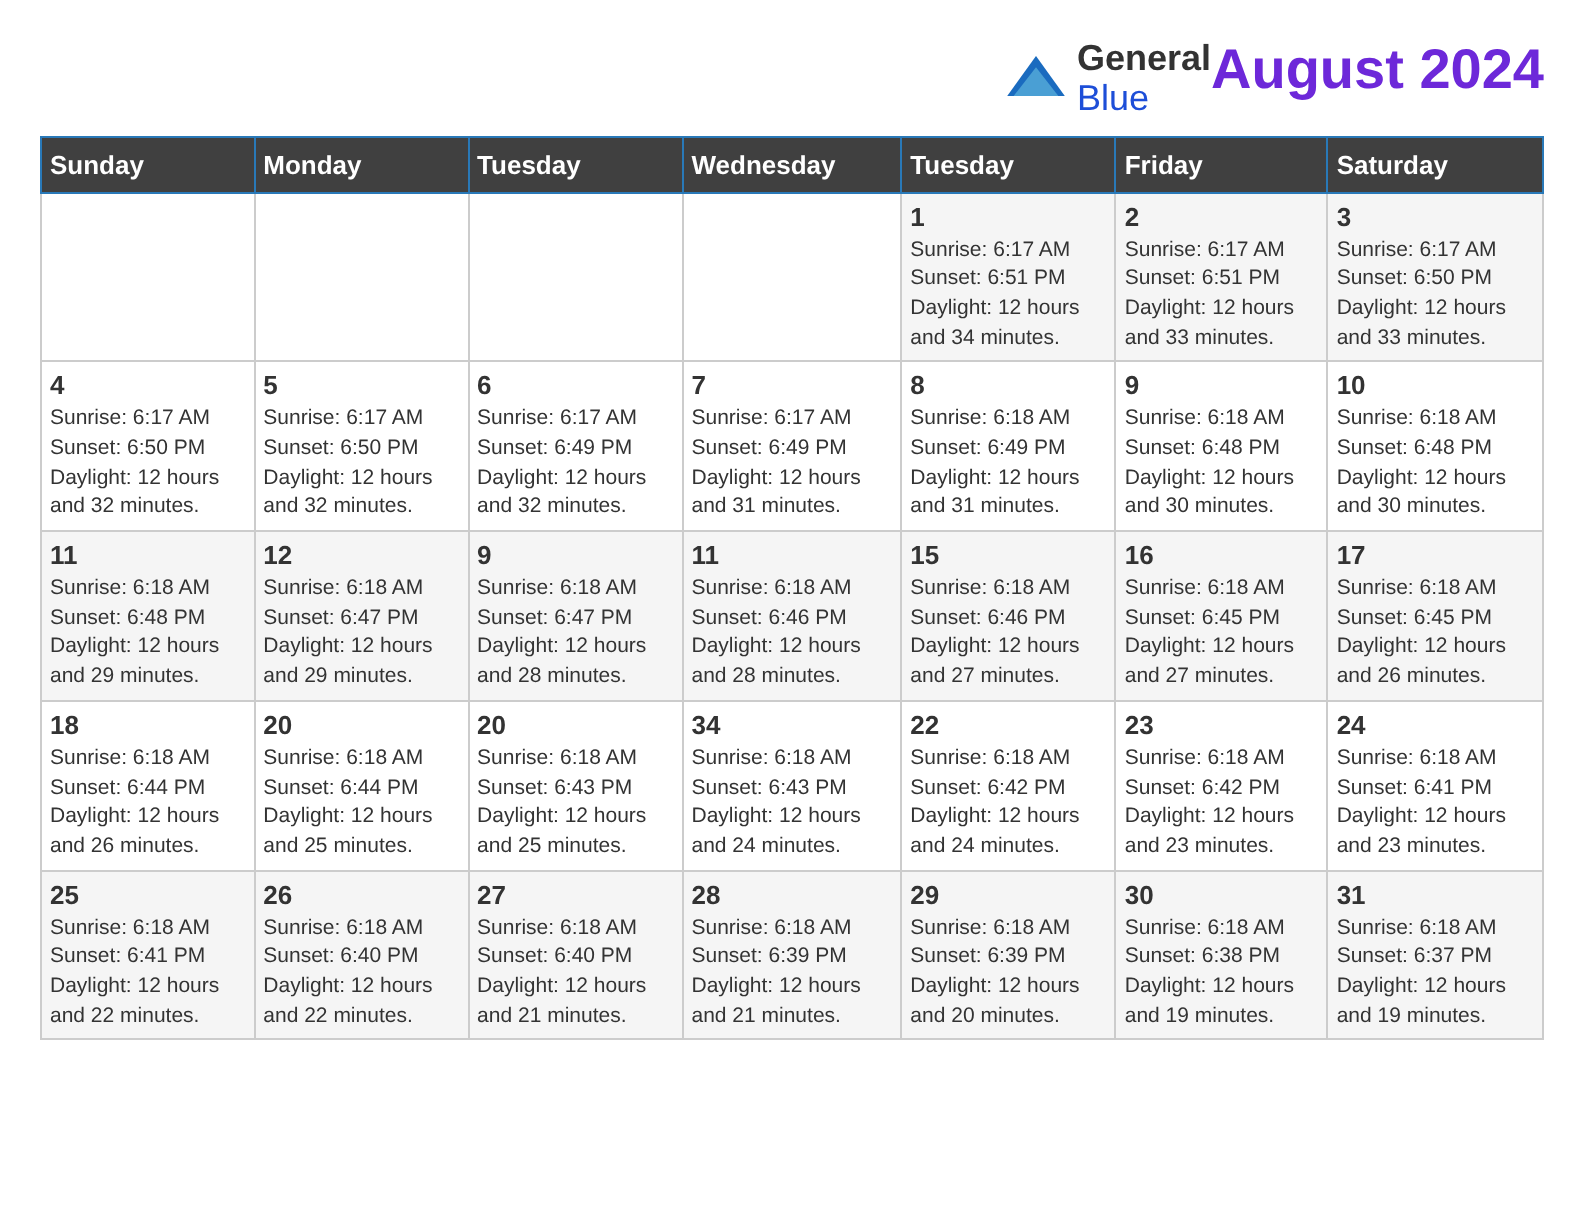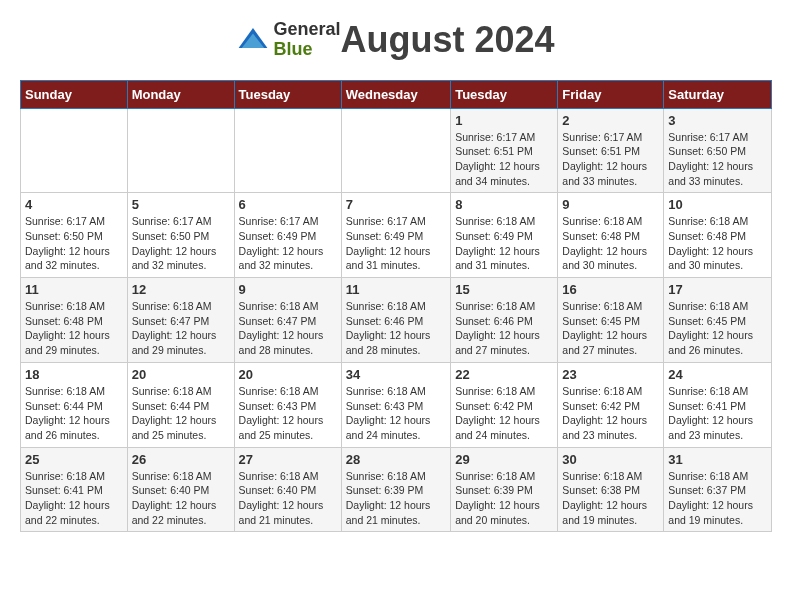--- a/index.html
+++ b/index.html
@@ -5,67 +5,67 @@
     * { box-sizing: border-box; margin: 0; padding: 0; }
     body {
       font-family: Arial, sans-serif;
       background: #fff;
       width: 792px;
       min-height: 612px;
       padding: 20px;
     }
     .header {
       display: flex;
-      justify-content: center;
+      justify-content: flex-end;
       align-items: flex-start;
-      margin-bottom: 20px;
+      margin-bottom: 8px;
     }
     .logo {
       display: flex;
       align-items: center;
       gap: 4px;
     }
     .logo-text {
       display: flex;
       flex-direction: column;
       line-height: 1.1;
     }
     .logo-general {
       font-size: 18px;
       font-weight: bold;
       color: #333;
     }
     .logo-blue {
       font-size: 18px;
-      font-weight: bold;
-      color: #4d7c0f;
+      font-weight: normal;
+      color: #1d4ed8;
     }
     .logo-icon {
       width: 32px;
       height: 32px;
     }
     .title-block {
       text-align: right;
     }
     .month-year {
-      font-size: 36px;
+      font-size: 28px;
       font-weight: bold;
-      color: #404040;
+      color: #6d28d9;
       line-height: 1.1;
     }
     .location {
       font-size: 16px;
       color: #333;
     }
     table {
       width: 100%;
       border-collapse: collapse;
     }
     thead tr {
-      background-color: #7f1d1d;
+      background-color: #404040;
     }
     thead th {
       color: #fff;
       font-size: 13px;
       font-weight: bold;
       padding: 6px 4px;
       text-align: left;
       border: 1px solid #2979b8;
     }
     tbody tr {

